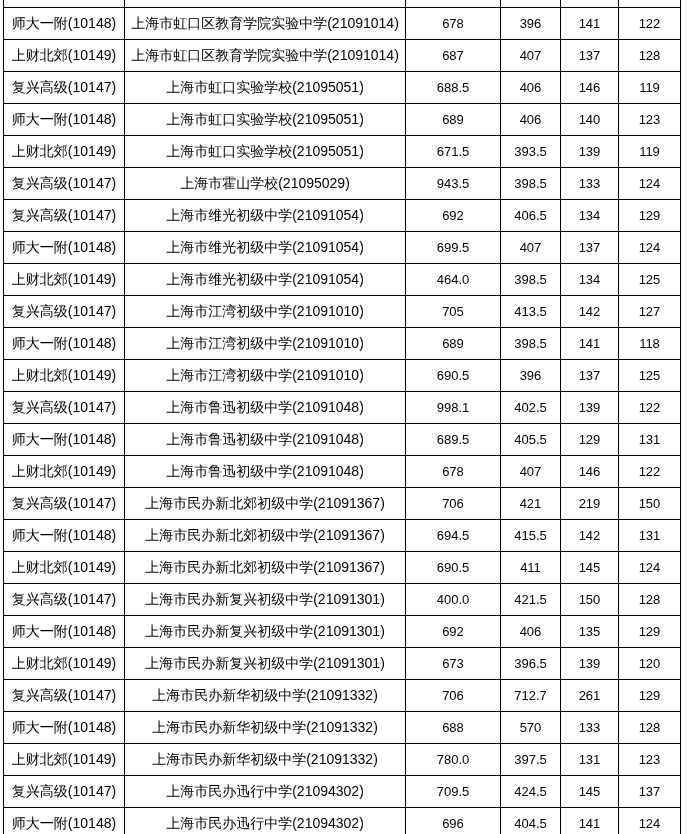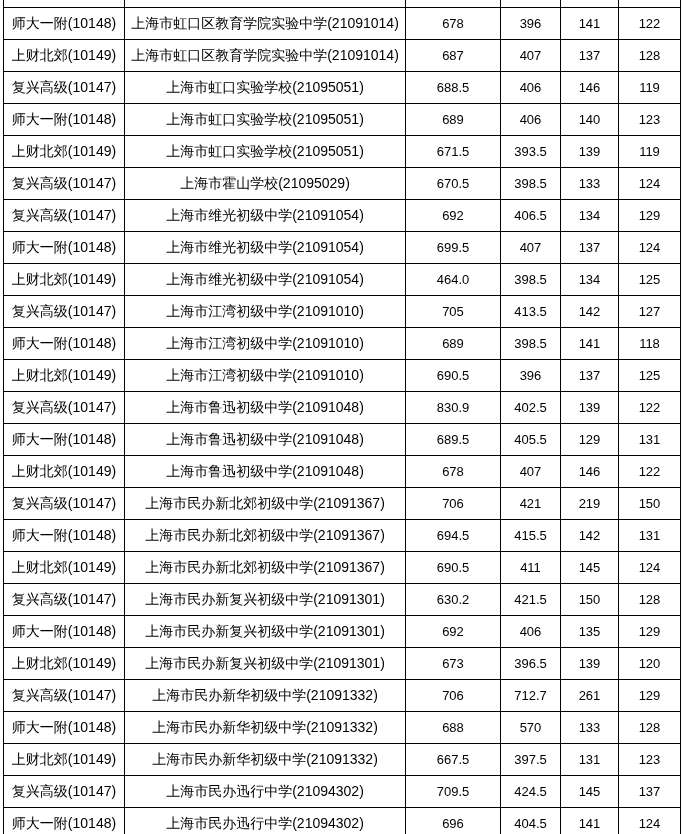--- a/index.html
+++ b/index.html
@@ -99,21 +99,21 @@
     <td>上财北郊(10149)</td>
     <td>上海市虹口实验学校(21095051)</td>
     <td class="num">671.5</td>
     <td class="num">393.5</td>
     <td class="num">139</td>
     <td class="num">119</td>
   </tr>
         <tr>
     <td>复兴高级(10147)</td>
     <td>上海市霍山学校(21095029)</td>
-    <td class="num">670.5</td>
+    <td class="num">943.5</td>
     <td class="num">398.5</td>
     <td class="num">133</td>
     <td class="num">124</td>
   </tr>
         <tr>
     <td>复兴高级(10147)</td>
     <td>上海市维光初级中学(21091054)</td>
     <td class="num">692</td>
     <td class="num">406.5</td>
     <td class="num">134</td>
@@ -155,21 +155,21 @@
     <td>上财北郊(10149)</td>
     <td>上海市江湾初级中学(21091010)</td>
     <td class="num">690.5</td>
     <td class="num">396</td>
     <td class="num">137</td>
     <td class="num">125</td>
   </tr>
         <tr>
     <td>复兴高级(10147)</td>
     <td>上海市鲁迅初级中学(21091048)</td>
-    <td class="num">830.9</td>
+    <td class="num">998.1</td>
     <td class="num">402.5</td>
     <td class="num">139</td>
     <td class="num">122</td>
   </tr>
         <tr>
     <td>师大一附(10148)</td>
     <td>上海市鲁迅初级中学(21091048)</td>
     <td class="num">689.5</td>
     <td class="num">405.5</td>
     <td class="num">129</td>
@@ -203,21 +203,21 @@
     <td>上财北郊(10149)</td>
     <td>上海市民办新北郊初级中学(21091367)</td>
     <td class="num">690.5</td>
     <td class="num">411</td>
     <td class="num">145</td>
     <td class="num">124</td>
   </tr>
         <tr>
     <td>复兴高级(10147)</td>
     <td>上海市民办新复兴初级中学(21091301)</td>
-    <td class="num">630.2</td>
+    <td class="num">400.0</td>
     <td class="num">421.5</td>
     <td class="num">150</td>
     <td class="num">128</td>
   </tr>
         <tr>
     <td>师大一附(10148)</td>
     <td>上海市民办新复兴初级中学(21091301)</td>
     <td class="num">692</td>
     <td class="num">406</td>
     <td class="num">135</td>
@@ -243,21 +243,21 @@
     <td>师大一附(10148)</td>
     <td>上海市民办新华初级中学(21091332)</td>
     <td class="num">688</td>
     <td class="num">570</td>
     <td class="num">133</td>
     <td class="num">128</td>
   </tr>
         <tr>
     <td>上财北郊(10149)</td>
     <td>上海市民办新华初级中学(21091332)</td>
-    <td class="num">667.5</td>
+    <td class="num">780.0</td>
     <td class="num">397.5</td>
     <td class="num">131</td>
     <td class="num">123</td>
   </tr>
         <tr>
     <td>复兴高级(10147)</td>
     <td>上海市民办迅行中学(21094302)</td>
     <td class="num">709.5</td>
     <td class="num">424.5</td>
     <td class="num">145</td>

